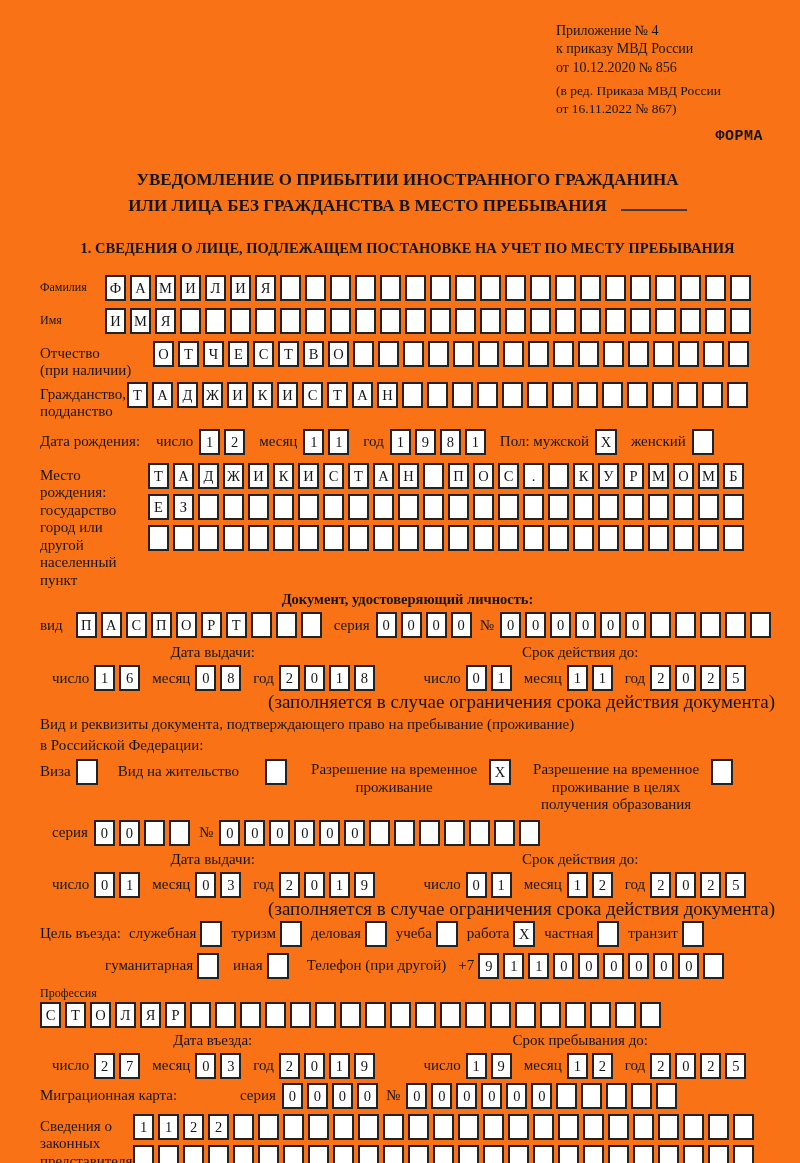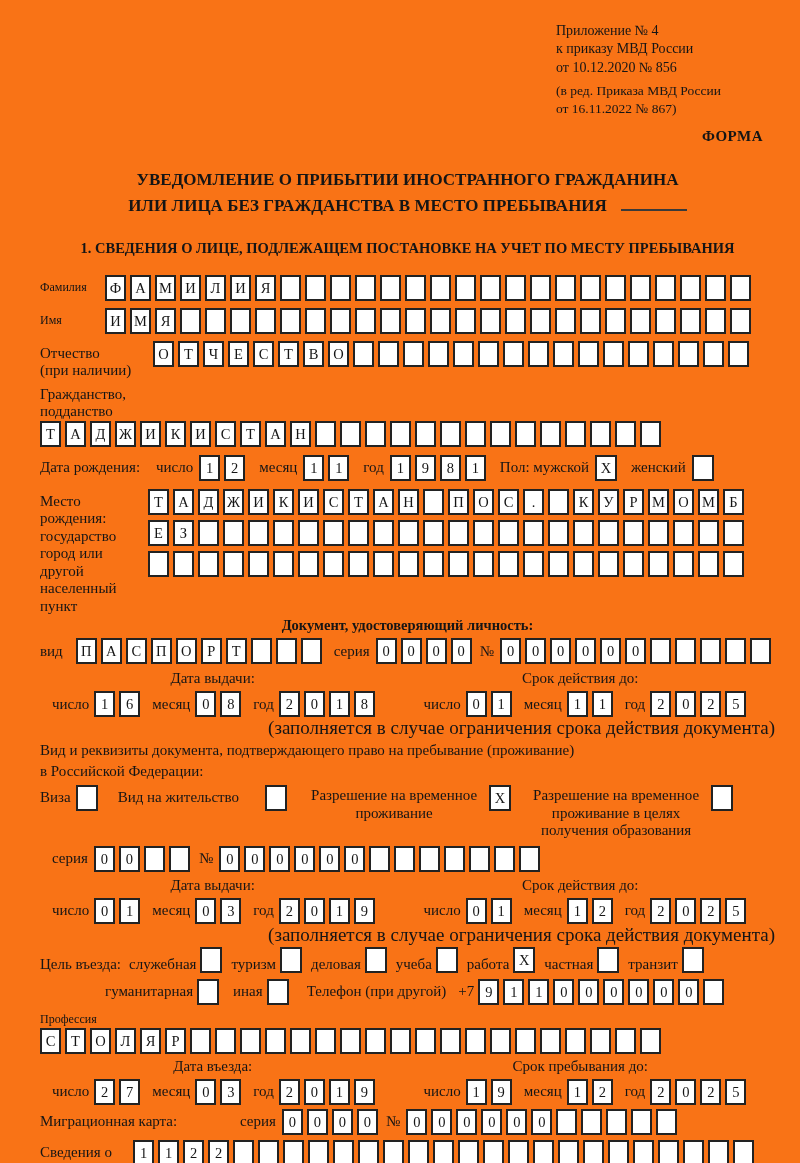--- a/index.html
+++ b/index.html
@@ -7,21 +7,21 @@
   body {
     height:1163px; overflow:hidden; color:#151515;
     font-family:"Liberation Serif","DejaVu Serif",serif;
     font-size:15px;
   }
   .page { width:800px; height:1163px; padding:22px 25px 0 40px; background:#f97316; }
 
   
   .annex { width:205px; margin-left:auto; margin-right:14px; line-height:1.32; font-size:14px; }
   .annex .ed { font-size:13.5px; margin-top:5px; }
-  .forma { text-align:right; font-weight:bold; font-size:15px; margin:10px 12px 0 0; letter-spacing:.5px; }
+  .forma { text-align:right; font-weight:bold; font-size:15px; margin:10px 12px 0 0; letter-spacing:.5px;font-family:Liberation Mono, monospace; }
 
   .title { text-align:center; font-weight:bold; font-size:17px; line-height:1.55; margin-top:22px; }
   .blank-line { display:inline-block; width:66px; border-bottom:2.5px solid #3a3a3a; margin-left:14px; vertical-align:baseline; }
   .section-head { text-align:center; font-weight:bold; font-size:14.5px; margin-top:20px; }
 
   .form-body { margin-top:18px; }
 
   
   .cells { white-space:nowrap; line-height:0; }
   .cell {
@@ -36,21 +36,21 @@
 
   .row { display:flex; align-items:flex-start; }
   .lbl { font-size:12px; padding-top:4px; line-height:17px; }
   .lblcol { flex:0 0 auto; line-height:17.5px; padding-top:4px; }
 
   .r-surname, .r-name { margin-bottom:7px; }
   .r-surname .lbl, .r-name .lbl { width:65px; }
   .r-patro .lblcol { width:113px; }
   .r-citiz .lblcol { width:87px; }
   .r-patro { margin-bottom:2px; }
-  .r-citiz { margin-bottom:8px;flex-direction:column; }
+  .r-citiz { margin-bottom:8px; }
 
   .r-birth { align-items:center; margin-bottom:8px; flex-wrap:nowrap; }
   .r-birth .t { margin-right:6px; }
   .r-birth .g { margin-right:10px; }
 
   .r-bplace .lblcol { width:108px; }
   .bp-rows .cells { display:block; margin-bottom:5px; }
   .r-bplace { margin-bottom:2px; }
 
   .doc-head { text-align:center; font-weight:bold; font-size:14.5px; margin:2px 0 4px 0; }
@@ -72,21 +72,21 @@
   .intro { line-height:21px; margin-bottom:3px; }
 
   .r-visa { margin-bottom:6px; align-items:flex-start; }
   .r-visa .opt { display:flex; align-items:flex-start; }
   .r-visa .opt .ml { text-align:center; line-height:17.5px; padding-top:2px; }
   .r-visa .t { padding-top:4px; }
 
   .r-series2 { align-items:center; margin-bottom:5px; padding-left:12px; }
   .r-series2 .t { margin-right:6px; }
 
-  .r-purpose { align-items:flex-end; margin-bottom:6px; }
+  .r-purpose { align-items:center; margin-bottom:6px; }
   .r-purpose .t { margin-right:4px; }
   .r-purpose .b { margin-right:9px; }
   .r-purpose2 { align-items:center; margin-bottom:6px; padding-left:65px; }
   .r-purpose2 .t { margin-right:4px; }
 
   .r-prof { align-items:flex-start; margin-bottom:4px;flex-direction:column; }
   .r-prof .lbl { width:95px; padding-top:0; }
 
   .r-mig { align-items:center; margin-bottom:5px; }
   .r-mig .t { margin-right:6px; }

